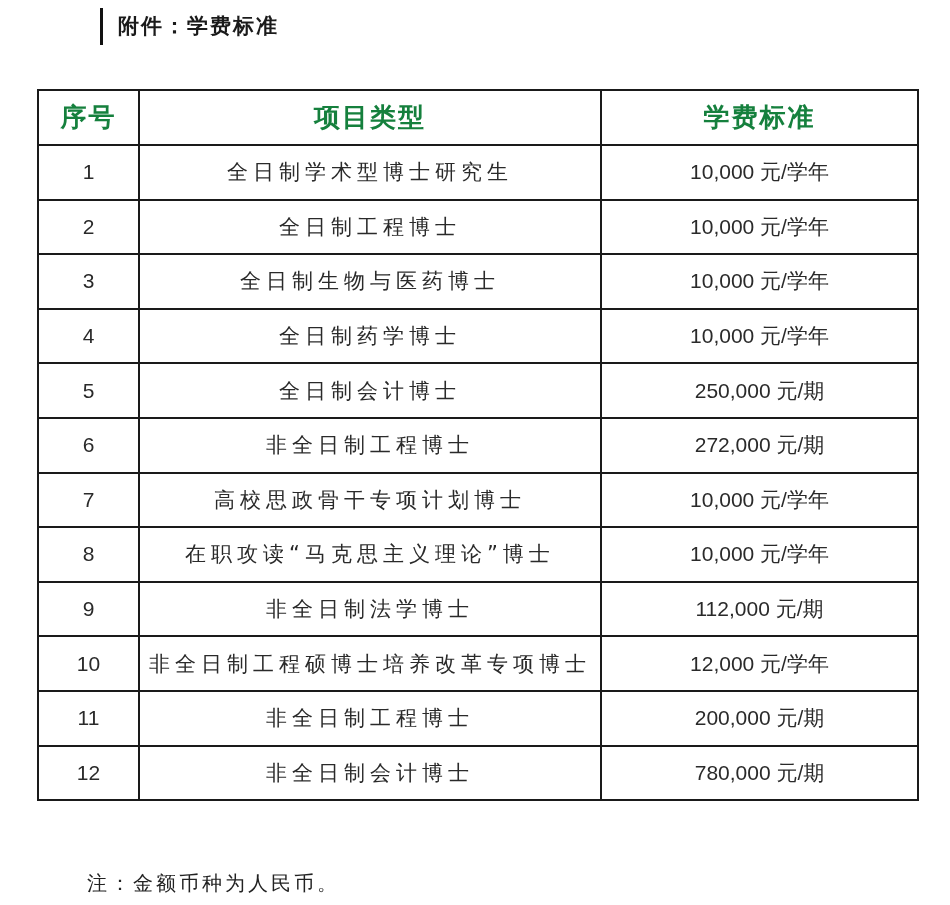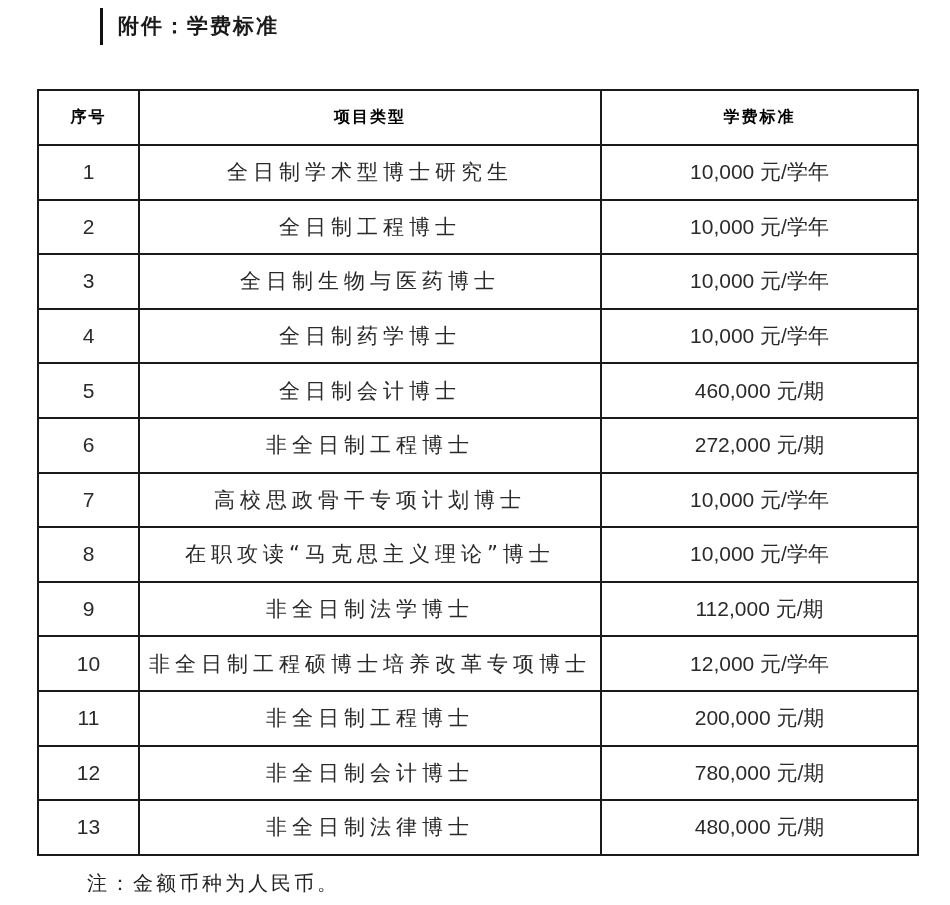--- a/index.html
+++ b/index.html
@@ -16,21 +16,21 @@
       position: absolute; left: 100px; top: 8px; width: 3px; height: 37px; background: #111;
     }
     table.fee-table {
       position: absolute; left: 37px; top: 89px; width: 880px;
       border-collapse: collapse; table-layout: fixed;
     }
     table.fee-table th, table.fee-table td {
       border: 2px solid #1a1a1a; text-align: center; vertical-align: middle; padding: 0;
     }
     table.fee-table th {
-      height: 53px; font-size: 16px; font-weight: bold; letter-spacing: 2px; color: #000000;
+      height: 53px; font-size: 26px; font-weight: bold; letter-spacing: 2px; color: #15803d;
     }
     table.fee-table td {
       height: 52.6px; font-size: 21px; color: #2a2a2a;
     }
     td.col-no { font-family: "Liberation Sans", sans-serif; font-size: 22px; }
     td.col-type { letter-spacing: 5px; margin-left: 32px; }
     td.col-fee { font-family: "Liberation Sans", sans-serif; font-size: 23px; margin-top: 7px; }
     .note {
       position: absolute; left: 87px; top: 870px; font-size: 20px; letter-spacing: 3px; color: #222;
     }
@@ -71,21 +71,21 @@
       <td class="col-fee">10,000 元/学年</td>
     </tr>
     <tr>
       <td class="col-no">4</td>
       <td class="col-type">全日制药学博士</td>
       <td class="col-fee">10,000 元/学年</td>
     </tr>
     <tr>
       <td class="col-no">5</td>
       <td class="col-type">全日制会计博士</td>
-      <td class="col-fee">460,000 元/期</td>
+      <td class="col-fee">250,000 元/期</td>
     </tr>
     <tr>
       <td class="col-no">6</td>
       <td class="col-type">非全日制工程博士</td>
       <td class="col-fee">272,000 元/期</td>
     </tr>
     <tr>
       <td class="col-no">7</td>
       <td class="col-type">高校思政骨干专项计划博士</td>
       <td class="col-fee">10,000 元/学年</td>
@@ -108,21 +108,16 @@
     <tr>
       <td class="col-no">11</td>
       <td class="col-type">非全日制工程博士</td>
       <td class="col-fee">200,000 元/期</td>
     </tr>
     <tr>
       <td class="col-no">12</td>
       <td class="col-type">非全日制会计博士</td>
       <td class="col-fee">780,000 元/期</td>
     </tr>
-    <tr>
-      <td class="col-no">13</td>
-      <td class="col-type">非全日制法律博士</td>
-      <td class="col-fee">480,000 元/期</td>
-    </tr>
   </tbody>
 </table>
 
 <div class="note">注：金额币种为人民币。</div>
 
 </body></html>

